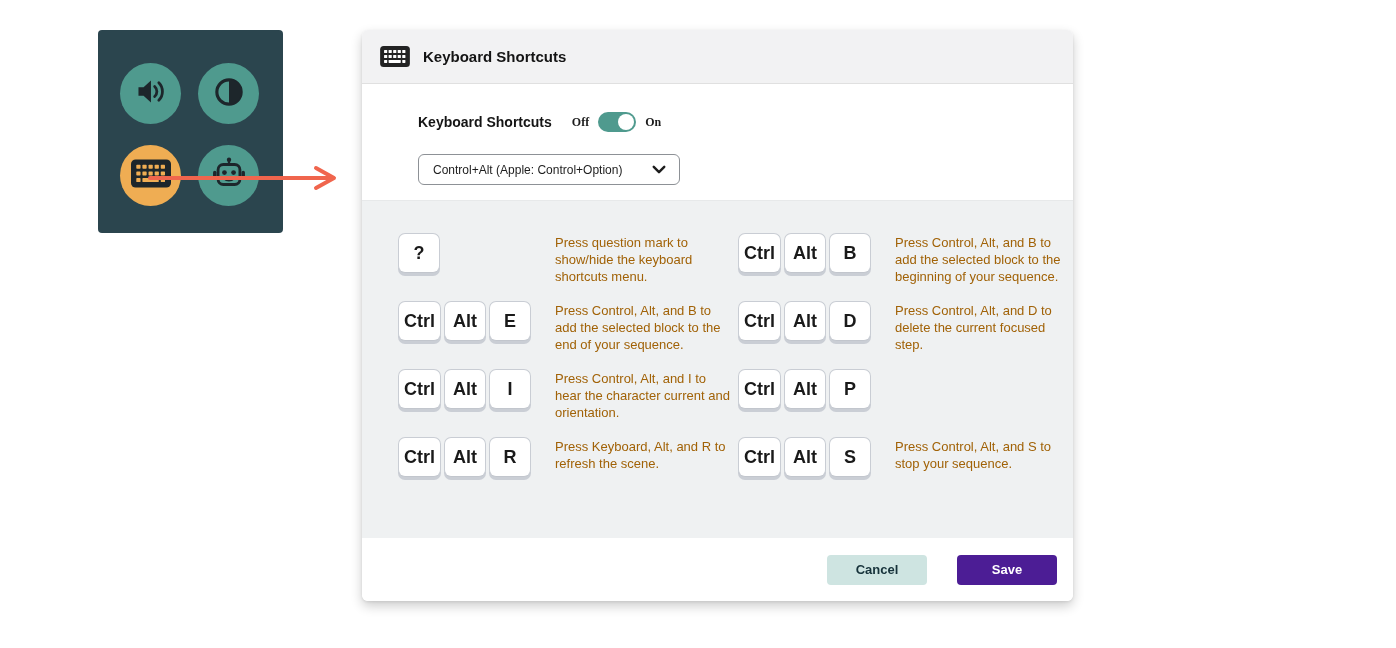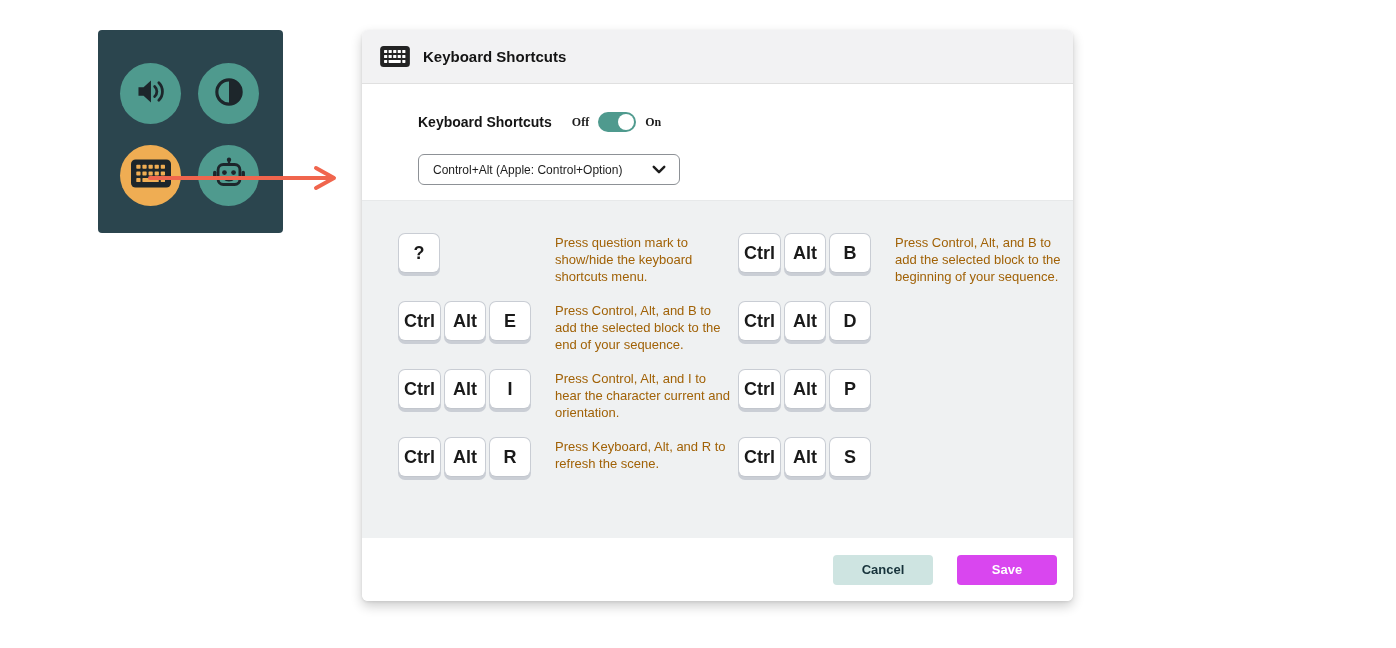--- a/index.html
+++ b/index.html
@@ -42,25 +42,25 @@
   .shortcut-grid { display:grid; grid-template-columns:340px 1fr; grid-template-rows:repeat(4, minmax(68px,auto));
                    grid-auto-flow:column; padding:32px 10px 0 36px; }
   .shortcut { display:flex; align-items:flex-start; }
   .keys { flex:0 0 157px; display:flex; gap:3px; }
   .keycap { min-width:42px; height:40px; background:#ffffff; border:1px solid #c9cdd4; border-bottom-color:#c2c6cd;
             border-radius:7px; box-shadow:0 3px 0 #caced5; display:flex; align-items:center; justify-content:center;
             font-size:18px; font-weight:bold; color:#1a1a1a; padding:0 5px; }
   .desc { font-size:13px; line-height:1.3; color:#a16207; padding-top:2px; max-width:176px; }
 
   .dlg-footer { flex:1; background:#ffffff; border-radius:0 0 6px 6px; display:flex; align-items:center;
-                justify-content:flex-end; gap:24px; padding-right:16px; }
+                justify-content:flex-end; gap:30px; padding-right:16px; }
   .btn { width:100px; height:30px; border:none; border-radius:4px; font-family:"Liberation Sans", sans-serif;
          font-size:13px; font-weight:bold; cursor:pointer; }
   .btn-cancel { background:#cee4e1; color:#16323a; }
-  .btn-save { background:#d946ef; color:#ffffff; }
+  .btn-save { background:#4c1d95; color:#ffffff; }
 </style>
 </head>
 <body>
 
 <div class="stage">
 
   <div class="panel">
 
     <div class="circle-btn circle-teal pos-1">
       <span>
@@ -216,36 +216,38 @@
           </span>
           <span class="desc">Press Control, Alt, and B to add the selected block to the beginning of your sequence.</span>
         </div>
 
         <div class="shortcut">
           <span class="keys">
             <span class="keycap">Ctrl</span>
             <span class="keycap">Alt</span>
             <span class="keycap">D</span>
           </span>
+          <span class="desc">Press Control, Alt, and D to delete the current focused step.</span>
         </div>
 
         <div class="shortcut">
           <span class="keys">
             <span class="keycap">Ctrl</span>
             <span class="keycap">Alt</span>
             <span class="keycap">P</span>
           </span>
         </div>
 
         <div class="shortcut">
           <span class="keys">
             <span class="keycap">Ctrl</span>
             <span class="keycap">Alt</span>
             <span class="keycap">S</span>
           </span>
+          <span class="desc">Press Control, Alt, and S to stop your sequence.</span>
         </div>
 
       </div>
     </div>
 
     <div class="dlg-footer">
       <button class="btn btn-cancel">Cancel</button>
       <button class="btn btn-save">Save</button>
     </div>
 

